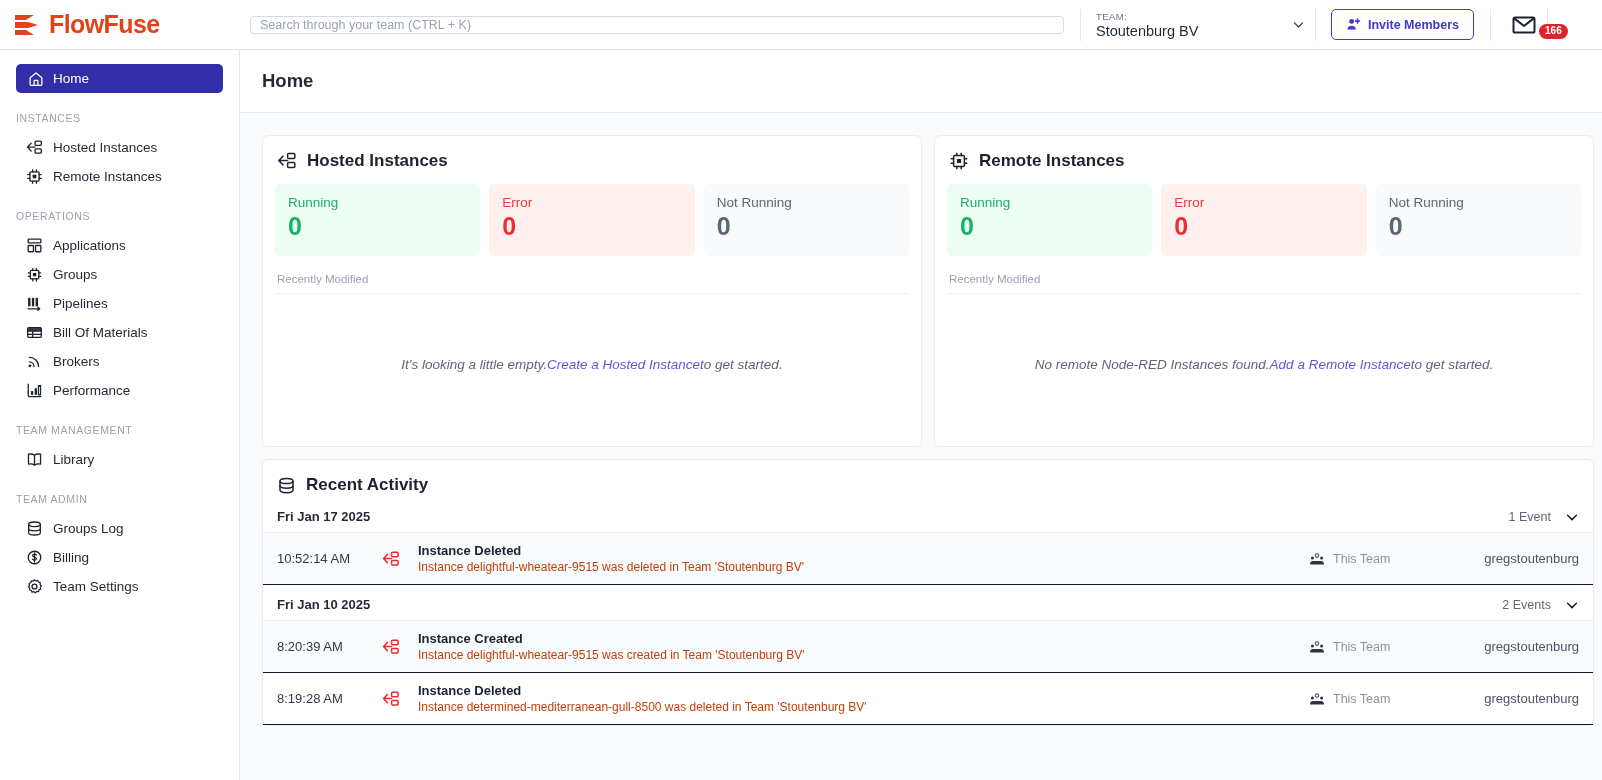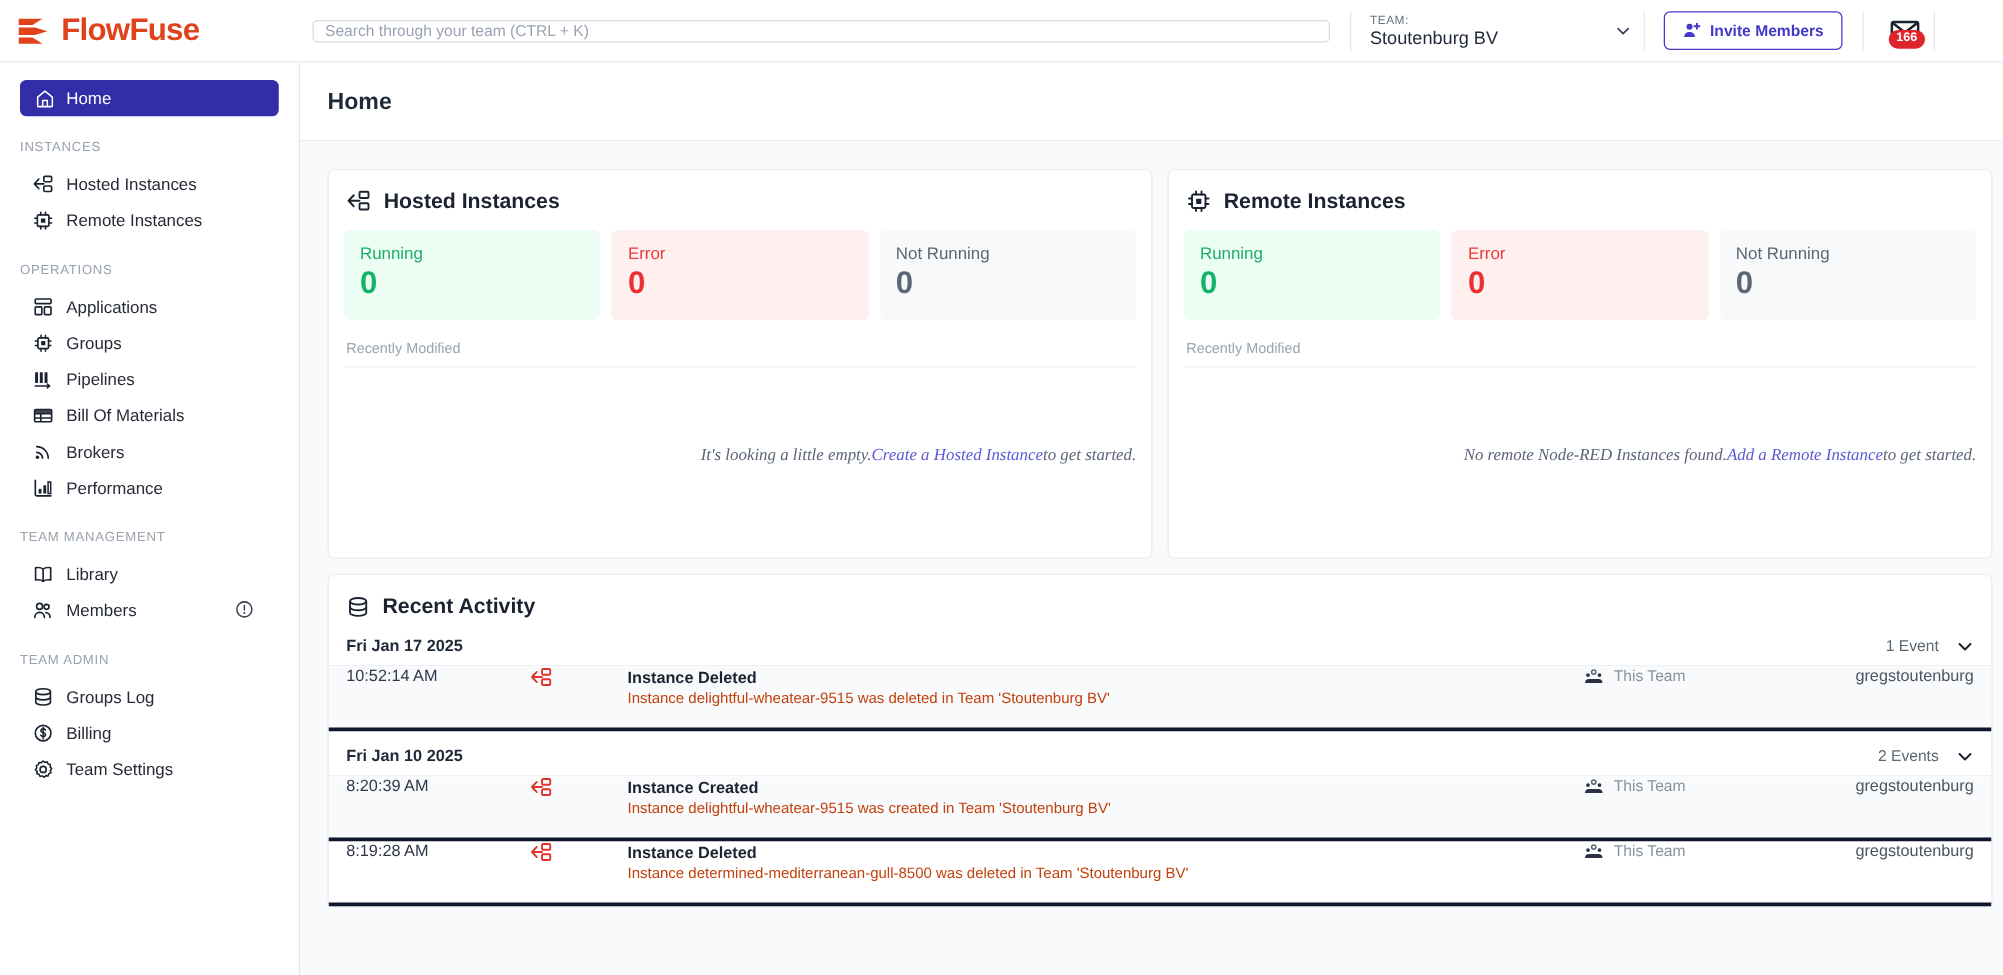--- a/index.html
+++ b/index.html
@@ -64,21 +64,21 @@
     padding: 0 14px; cursor: pointer;
     font-family: "Liberation Sans", sans-serif;
     white-space: nowrap;
   }
   .notif-wrap {
     margin-left: 16px; position: relative;
     width: 34px; height: 50px; display: flex; align-items: center; justify-content: center;
     cursor: pointer;
   }
   .badge {
-    position: absolute; left: 4px; top: 24px;
+    position: absolute; left: 32px; top: 24px;
     background: #e0242b; color: #fff;
     font-size: 10px; font-weight: bold;
     border-radius: 9px; padding: 1px 6px 2px;
     line-height: 12px;
   }
 
   
   .sidebar {
     position: absolute; top: 50px; left: 0; width: 240px; height: 730px;
     background: #ffffff; border-right: 1px solid #e5e7eb;
@@ -147,22 +147,22 @@
   .stat.running .stat-value { color: #17b26a; }
   .stat.error   .stat-value { color: #ec2f2f; }
   .stat.notrun  .stat-value { color: #5c6775; }
 
   .recently {
     font-size: 11.5px; color: #9aa3b2;
     margin-top: 17px; padding-left: 2px; padding-bottom: 8px;
     border-bottom: 1px solid #eef1f4;
   }
   .empty-msg {
-    height: 140px; display: flex; align-items: center; justify-content: flex-end;
-    font-size: 13.5px; font-style: italic; color: #5b6677; font-family: Liberation Serif, serif;
+    height: 140px; display: flex; align-items: center; justify-content: center;
+    font-size: 13.5px; font-style: italic; color: #5b6677;
   }
   .empty-msg a {
     color: #5c59d6; text-decoration: none; font-style: italic;
   }
 
   
   .activity {
     margin-top: 12px; width: 1332px;
     background: #fff; border: 1px solid #e8ebef; border-radius: 6px;
     padding: 15px 0 0 0;
@@ -177,24 +177,23 @@
   .day-head {
     display: flex; align-items: center; justify-content: space-between;
     padding: 0 14px 8px 14px;
     border-bottom: 1px solid #eef1f4;
   }
   .day-date { font-size: 13px; font-weight: bold; color: #1f2937; }
   .day-right { display: flex; align-items: center; gap: 14px; cursor: pointer;}
   .day-count { font-size: 12.5px; color: #5c6775; }
 
   .evt {
-    display: flex; align-items: flex-start;
+    display: flex; align-items: center;
     height: 52px; padding: 0 14px;
-    border-bottom: 3px solid #0f172a;
-    gap: 42px;
+    border-bottom: 1px solid #0f172a;
   }
   .evt.alt { background: #f9fafc; }
   .evt-time {
     width: 105px; font-size: 13px; color: #32384a; flex: 0 0 auto;
   }
   .evt-ico { width: 24px; flex: 0 0 auto; display:flex; align-items:center;}
   .evt-ico svg { width: 18px; height: 18px; display: block; }
   .evt-body { flex: 1; padding-left: 12px; }
   .evt-title { font-size: 13px; font-weight: bold; color: #1b2230; line-height: 17px; }
   .evt-desc { font-size: 12px; color: #c2410c; line-height: 16px; }
@@ -342,34 +341,20 @@
     <span>Performance</span>
   </div>
 
   <div class="nav-section">TEAM MANAGEMENT</div>
   <div class="nav-item">
     <svg class="ico" viewBox="0 0 18 18">
       <path d="M9 4.6 C7.4 3.2 4.8 3 2.6 3.4 V13.8 C4.8 13.4 7.4 13.6 9 15 C10.6 13.6 13.2 13.4 15.4 13.8 V3.4 C13.2 3 10.6 3.2 9 4.6 Z" fill="none" stroke="#1b2230" stroke-width="1.4" stroke-linejoin="round"></path>
       <path d="M9 4.6 V15" stroke="#1b2230" stroke-width="1.4"></path>
     </svg>
     <span>Library</span>
-  </div>
-  <div class="nav-item">
-    <svg class="ico" viewBox="0 0 18 18">
-      <circle cx="6" cy="5.4" r="2.5" fill="none" stroke="#1b2230" stroke-width="1.4"></circle>
-      <circle cx="11.9" cy="5.8" r="2.1" fill="none" stroke="#1b2230" stroke-width="1.4"></circle>
-      <path d="M1.9 14.8 c0-2.6 1.8-4.3 4.1-4.3 s4.1 1.7 4.1 4.3" fill="none" stroke="#1b2230" stroke-width="1.4" stroke-linecap="round"></path>
-      <path d="M11.3 10.7 c2.1 0 3.6 1.6 3.6 4.1" fill="none" stroke="#1b2230" stroke-width="1.4" stroke-linecap="round"></path>
-    </svg>
-    <span>Members</span>
-    <svg class="nav-warn" viewBox="0 0 16 16">
-      <circle cx="8" cy="8" r="6.4" fill="none" stroke="#3d4454" stroke-width="1.3"></circle>
-      <path d="M8 4.6 V8.6" stroke="#3d4454" stroke-width="1.3" stroke-linecap="round"></path>
-      <circle cx="8" cy="11" r="0.85" fill="#3d4454"></circle>
-    </svg>
   </div>
 
   <div class="nav-section">TEAM ADMIN</div>
   <div class="nav-item">
     <svg class="ico" viewBox="0 0 18 18">
       <ellipse cx="9" cy="4.6" rx="6.2" ry="2.5" fill="none" stroke="#1b2230" stroke-width="1.4"></ellipse>
       <path d="M2.8 4.6 V13.4 c0 1.4 2.8 2.5 6.2 2.5 s6.2-1.1 6.2-2.5 V4.6" fill="none" stroke="#1b2230" stroke-width="1.4"></path>
       <path d="M2.8 9 c0 1.4 2.8 2.5 6.2 2.5 s6.2-1.1 6.2-2.5" fill="none" stroke="#1b2230" stroke-width="1.4"></path>
     </svg>
     <span>Groups Log</span>

